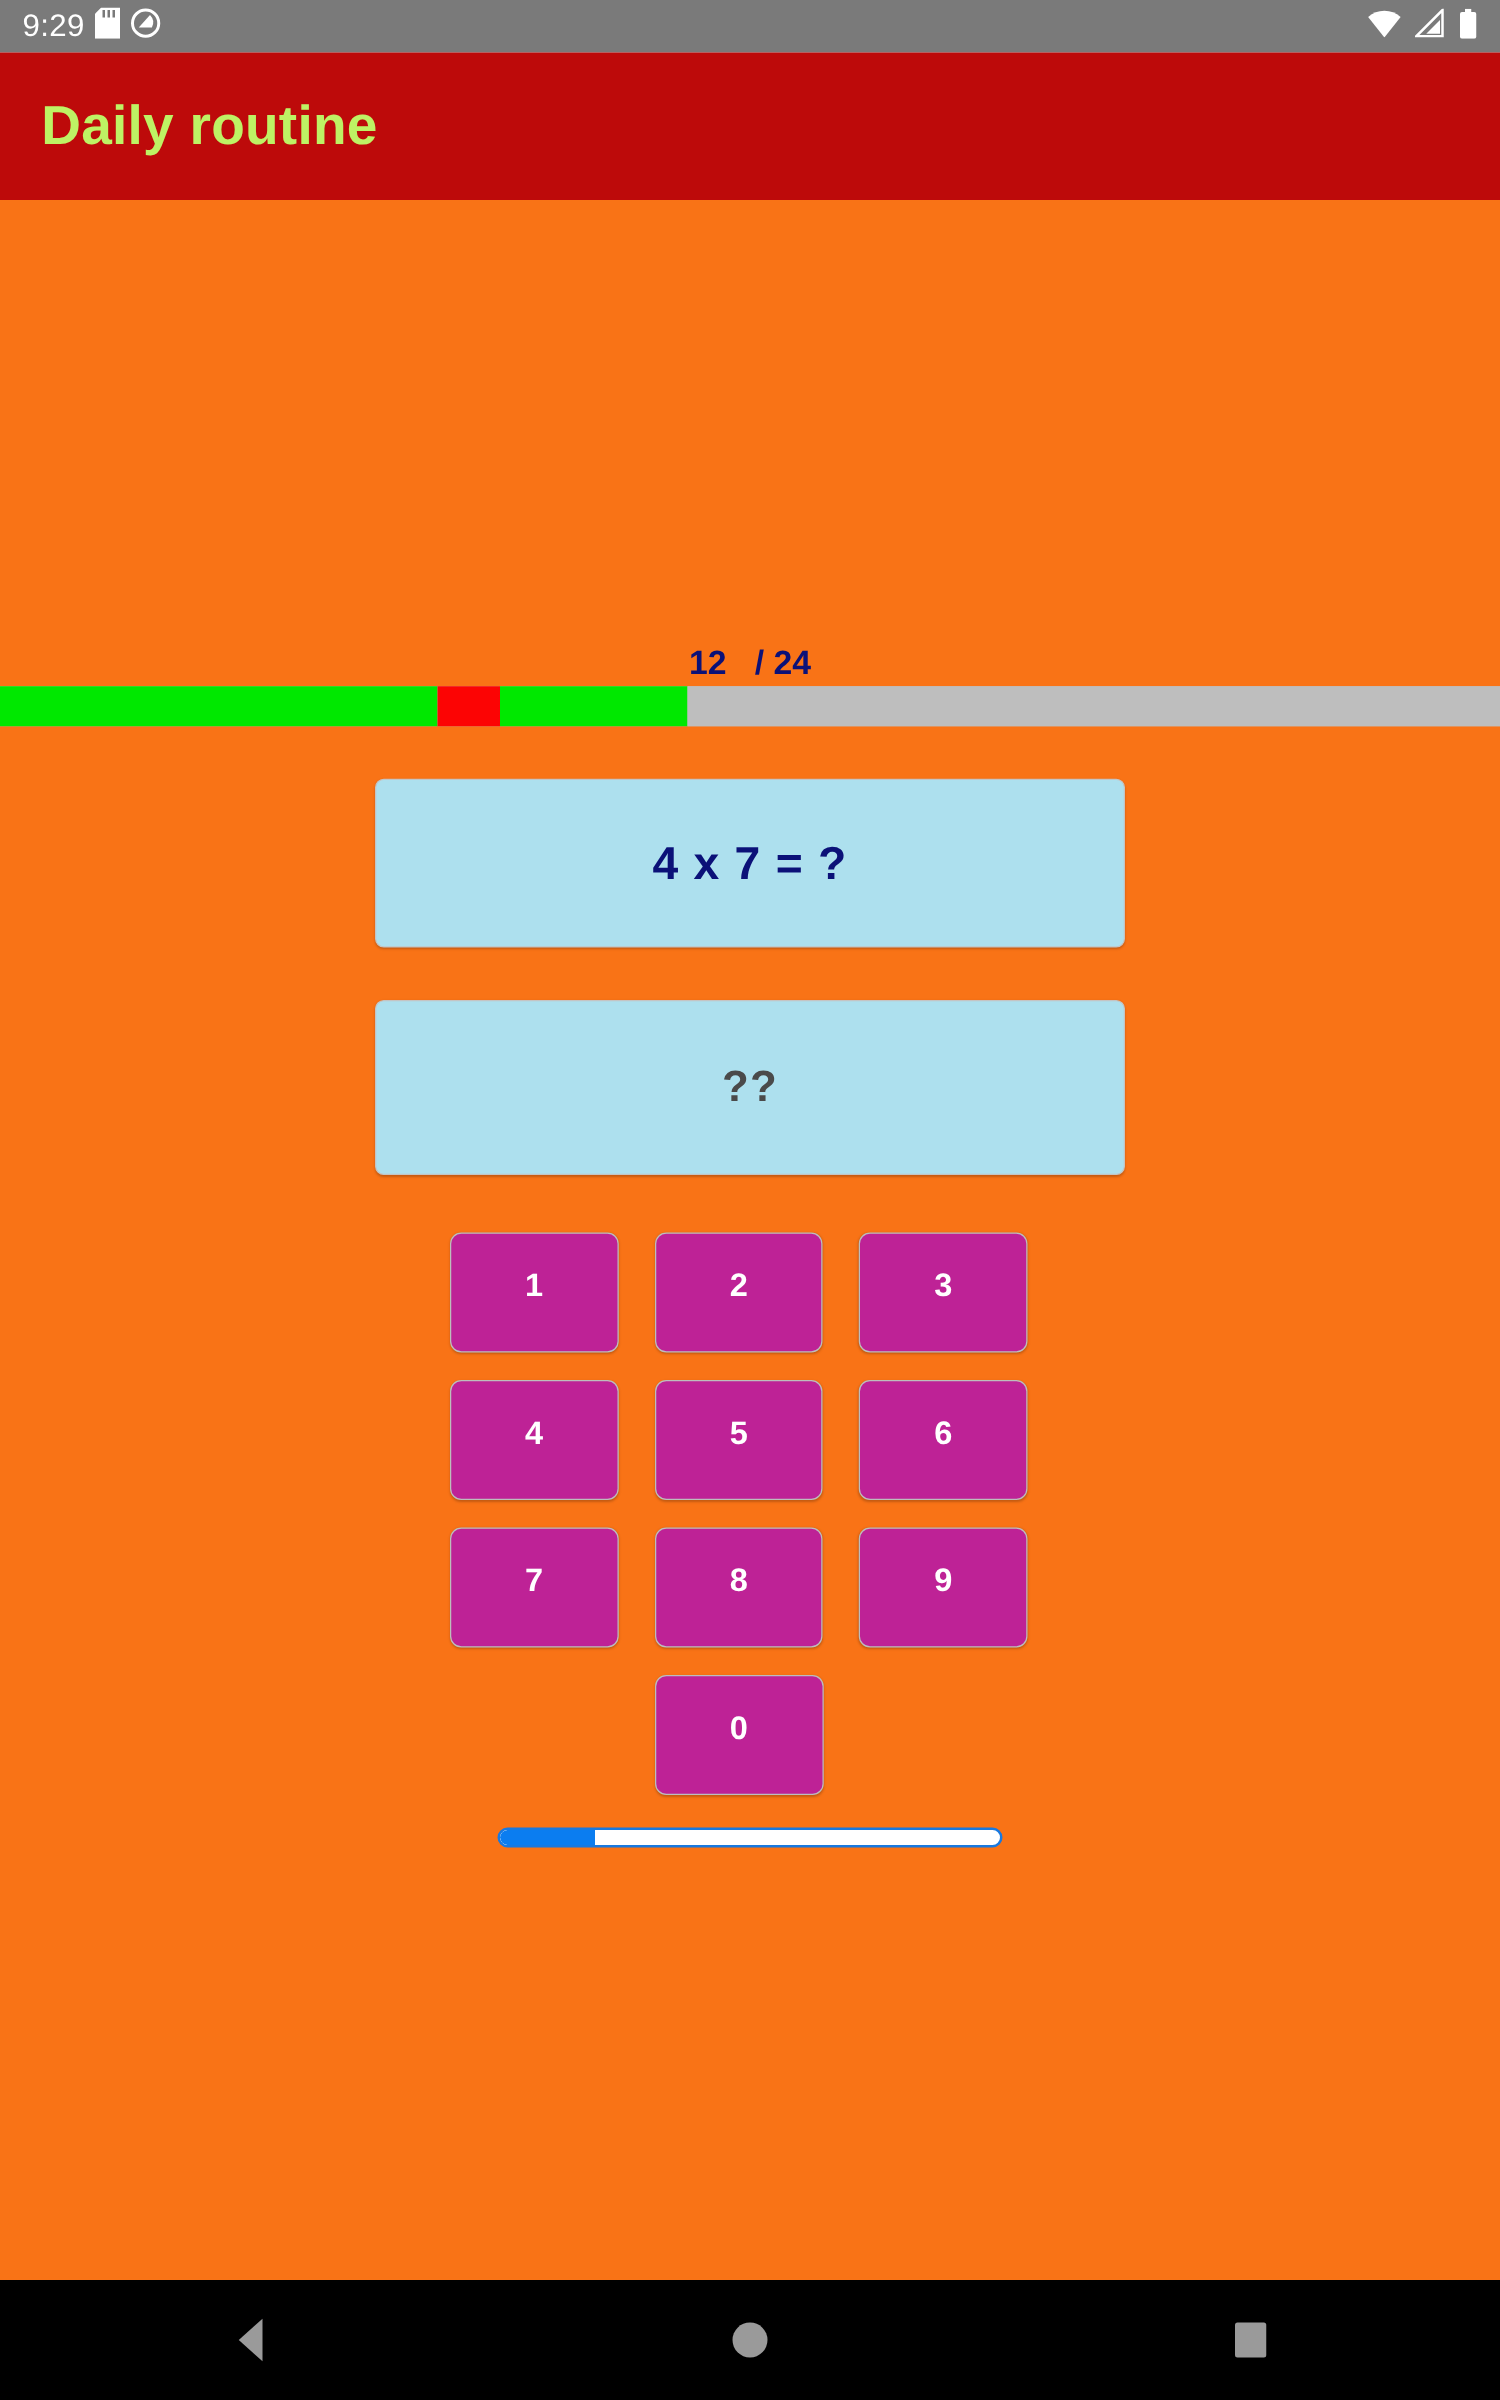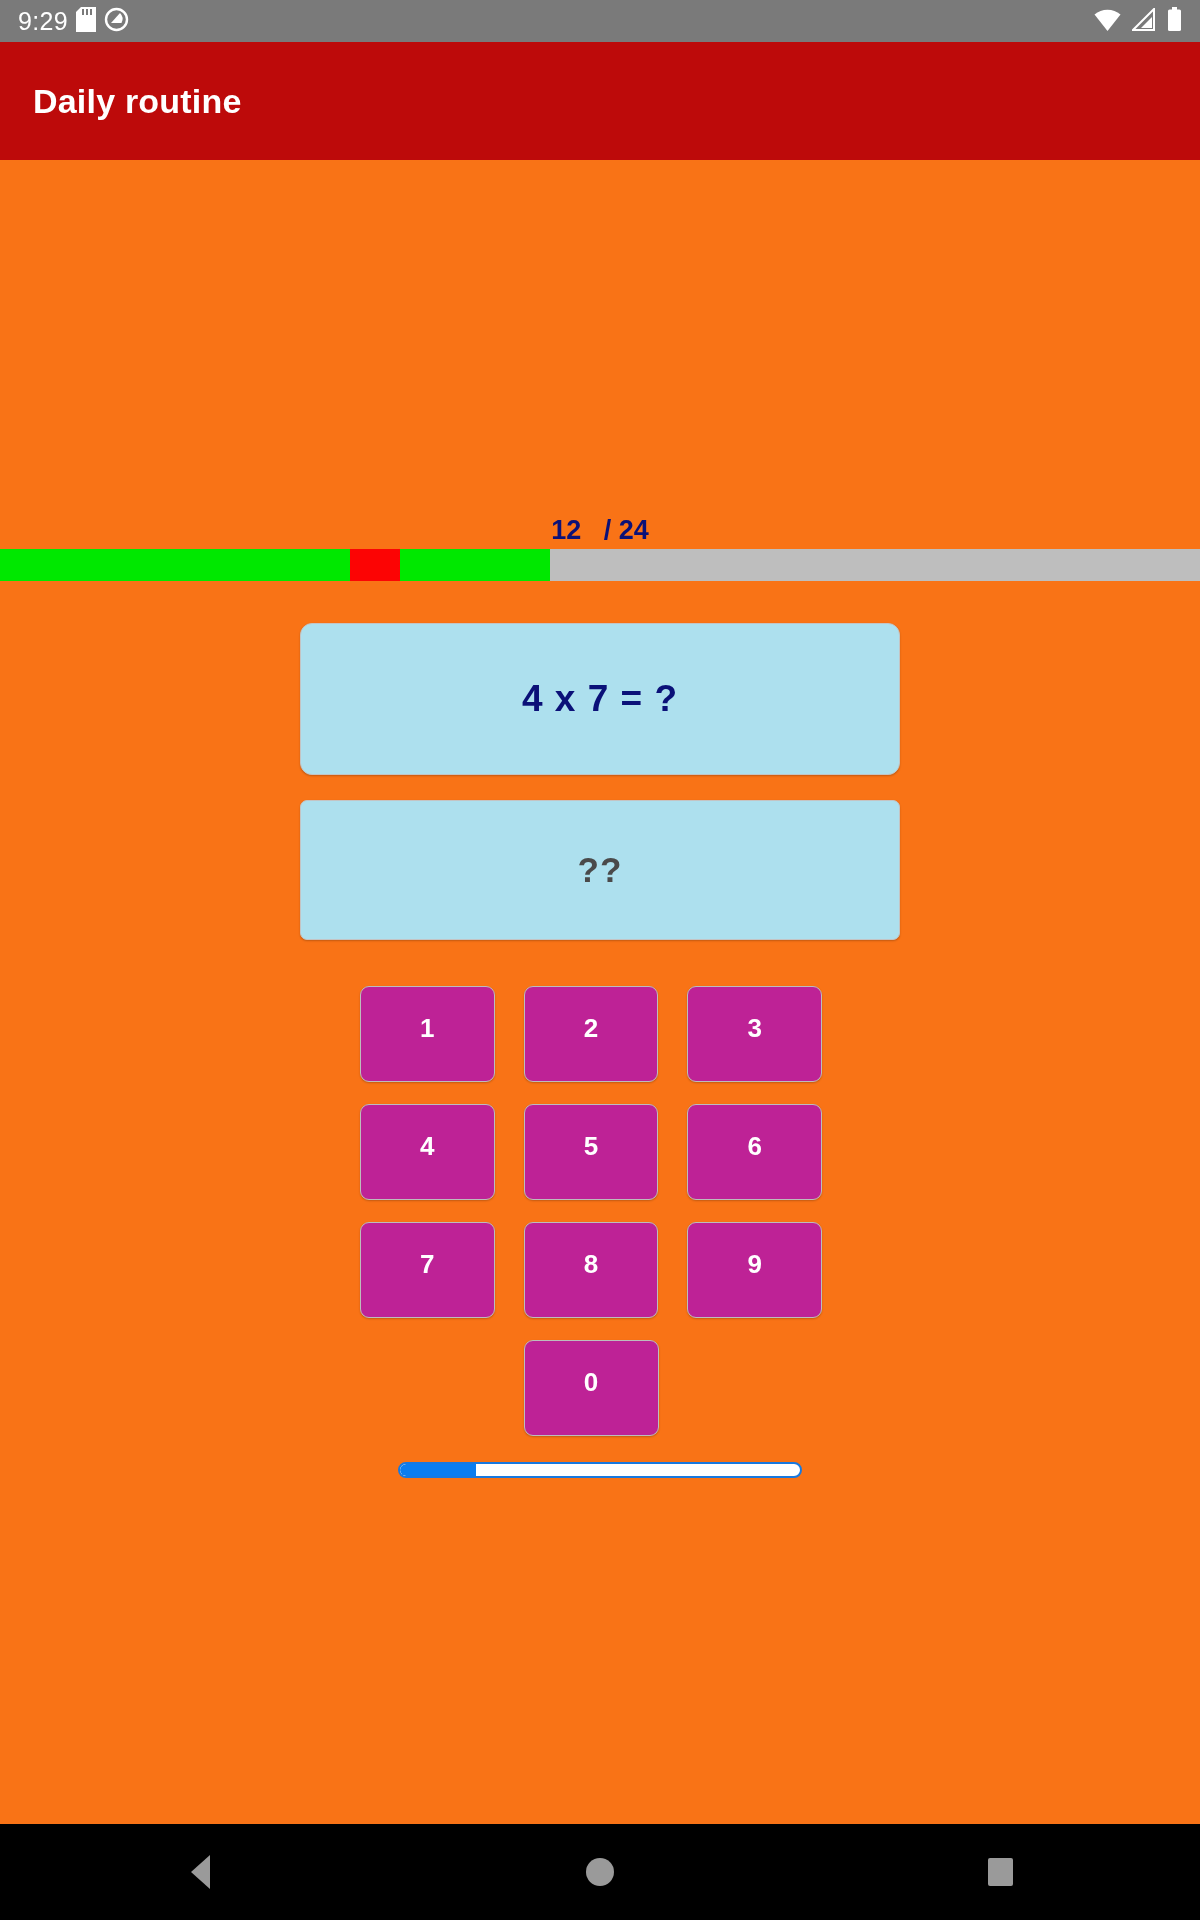--- a/index.html
+++ b/index.html
@@ -55,22 +55,22 @@
     position: absolute;
     left: 0; top: 42px;
     width: 1200px;
     height: 118px;
     background: #bd0a0a;
     display: flex;
     align-items: center;
     padding-left: 33px;
   }
   #app-title {
-    color: #ffffff;
-    font-size: 34px;
+    color: #bef264;
+    font-size: 44px;
     font-weight: bold;
     letter-spacing: 0.2px;
   }
 
   
   #content {
     position: absolute;
     left: 0; top: 160px;
     width: 1200px;
     height: 1664px;
@@ -110,22 +110,21 @@
     background: #ade0ee;
     border: 1px solid #c4c4c4;
     border-radius: 7px;
     box-shadow: 0 1px 2px rgba(0,0,0,0.22);
     display: flex;
     align-items: center;
     justify-content: center;
   }
   #question-card {
     top: 463px;
-    height: 152px;
-    border-radius: 12px;
+    height: 135px;
   }
   #question-text {
     color: #0b1178;
     font-size: 37px;
     font-weight: bold;
     letter-spacing: 1px;
   }
   #answer-card {
     top: 640px;
     height: 140px;

